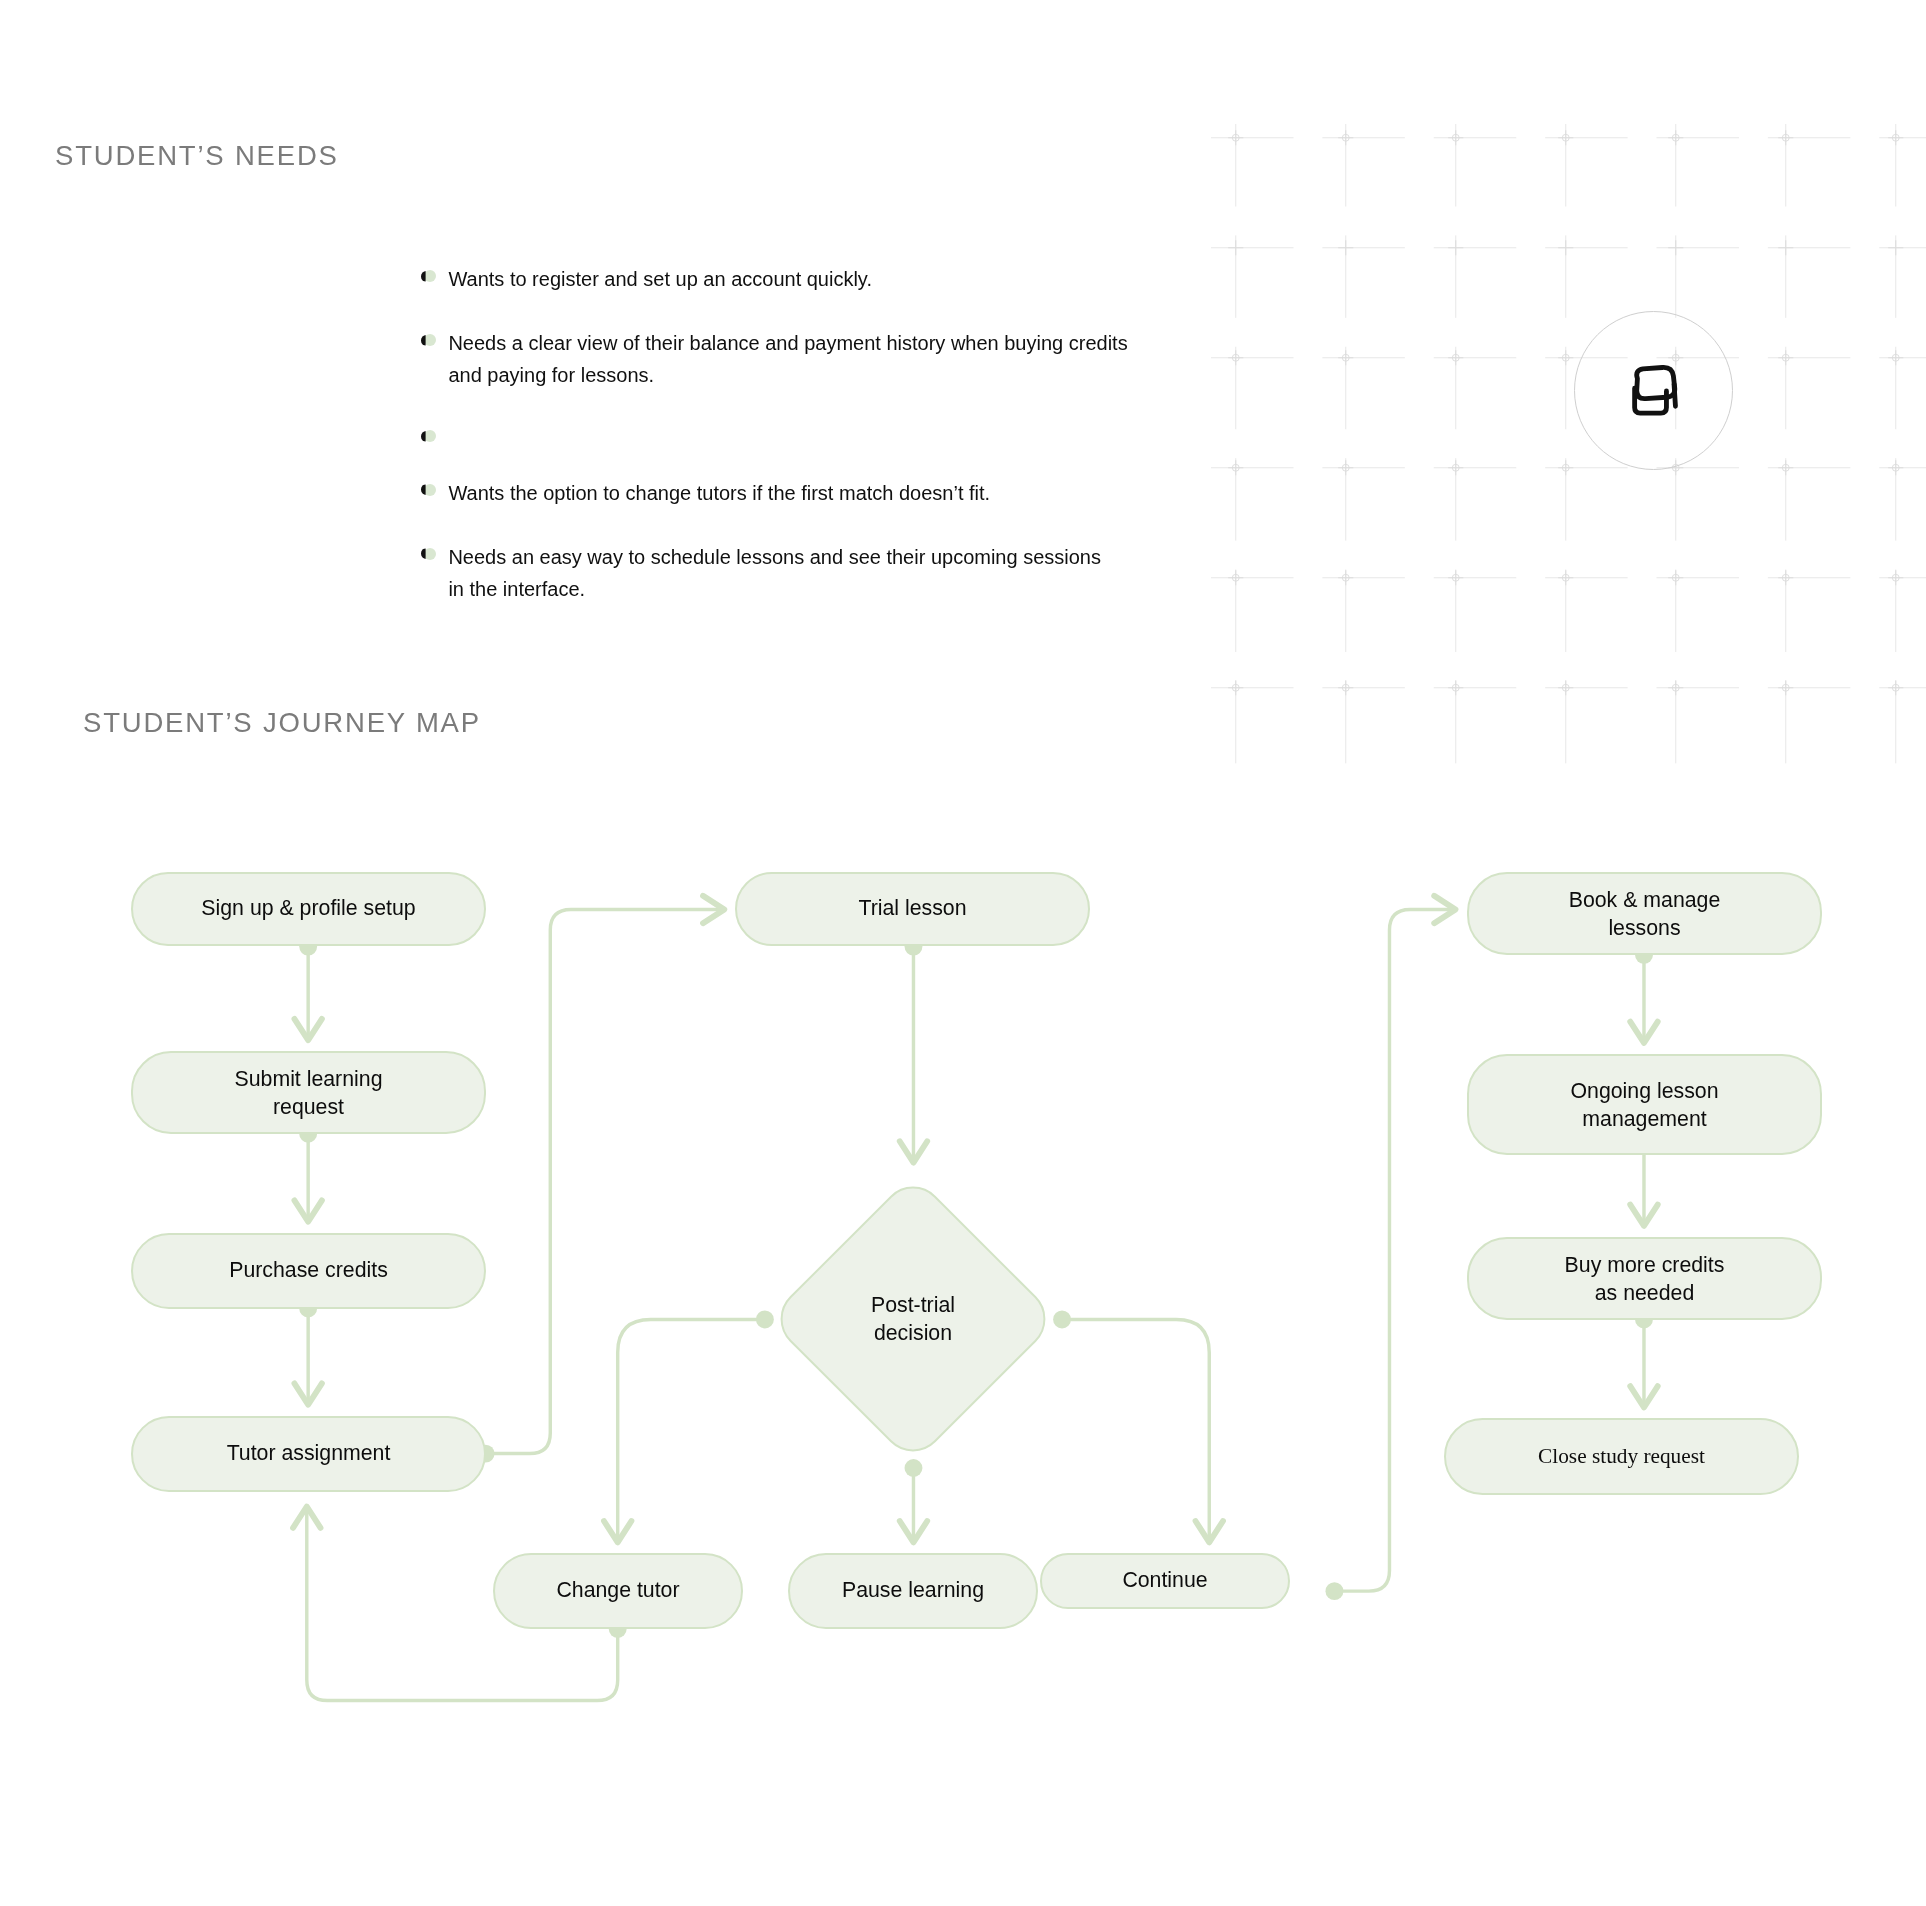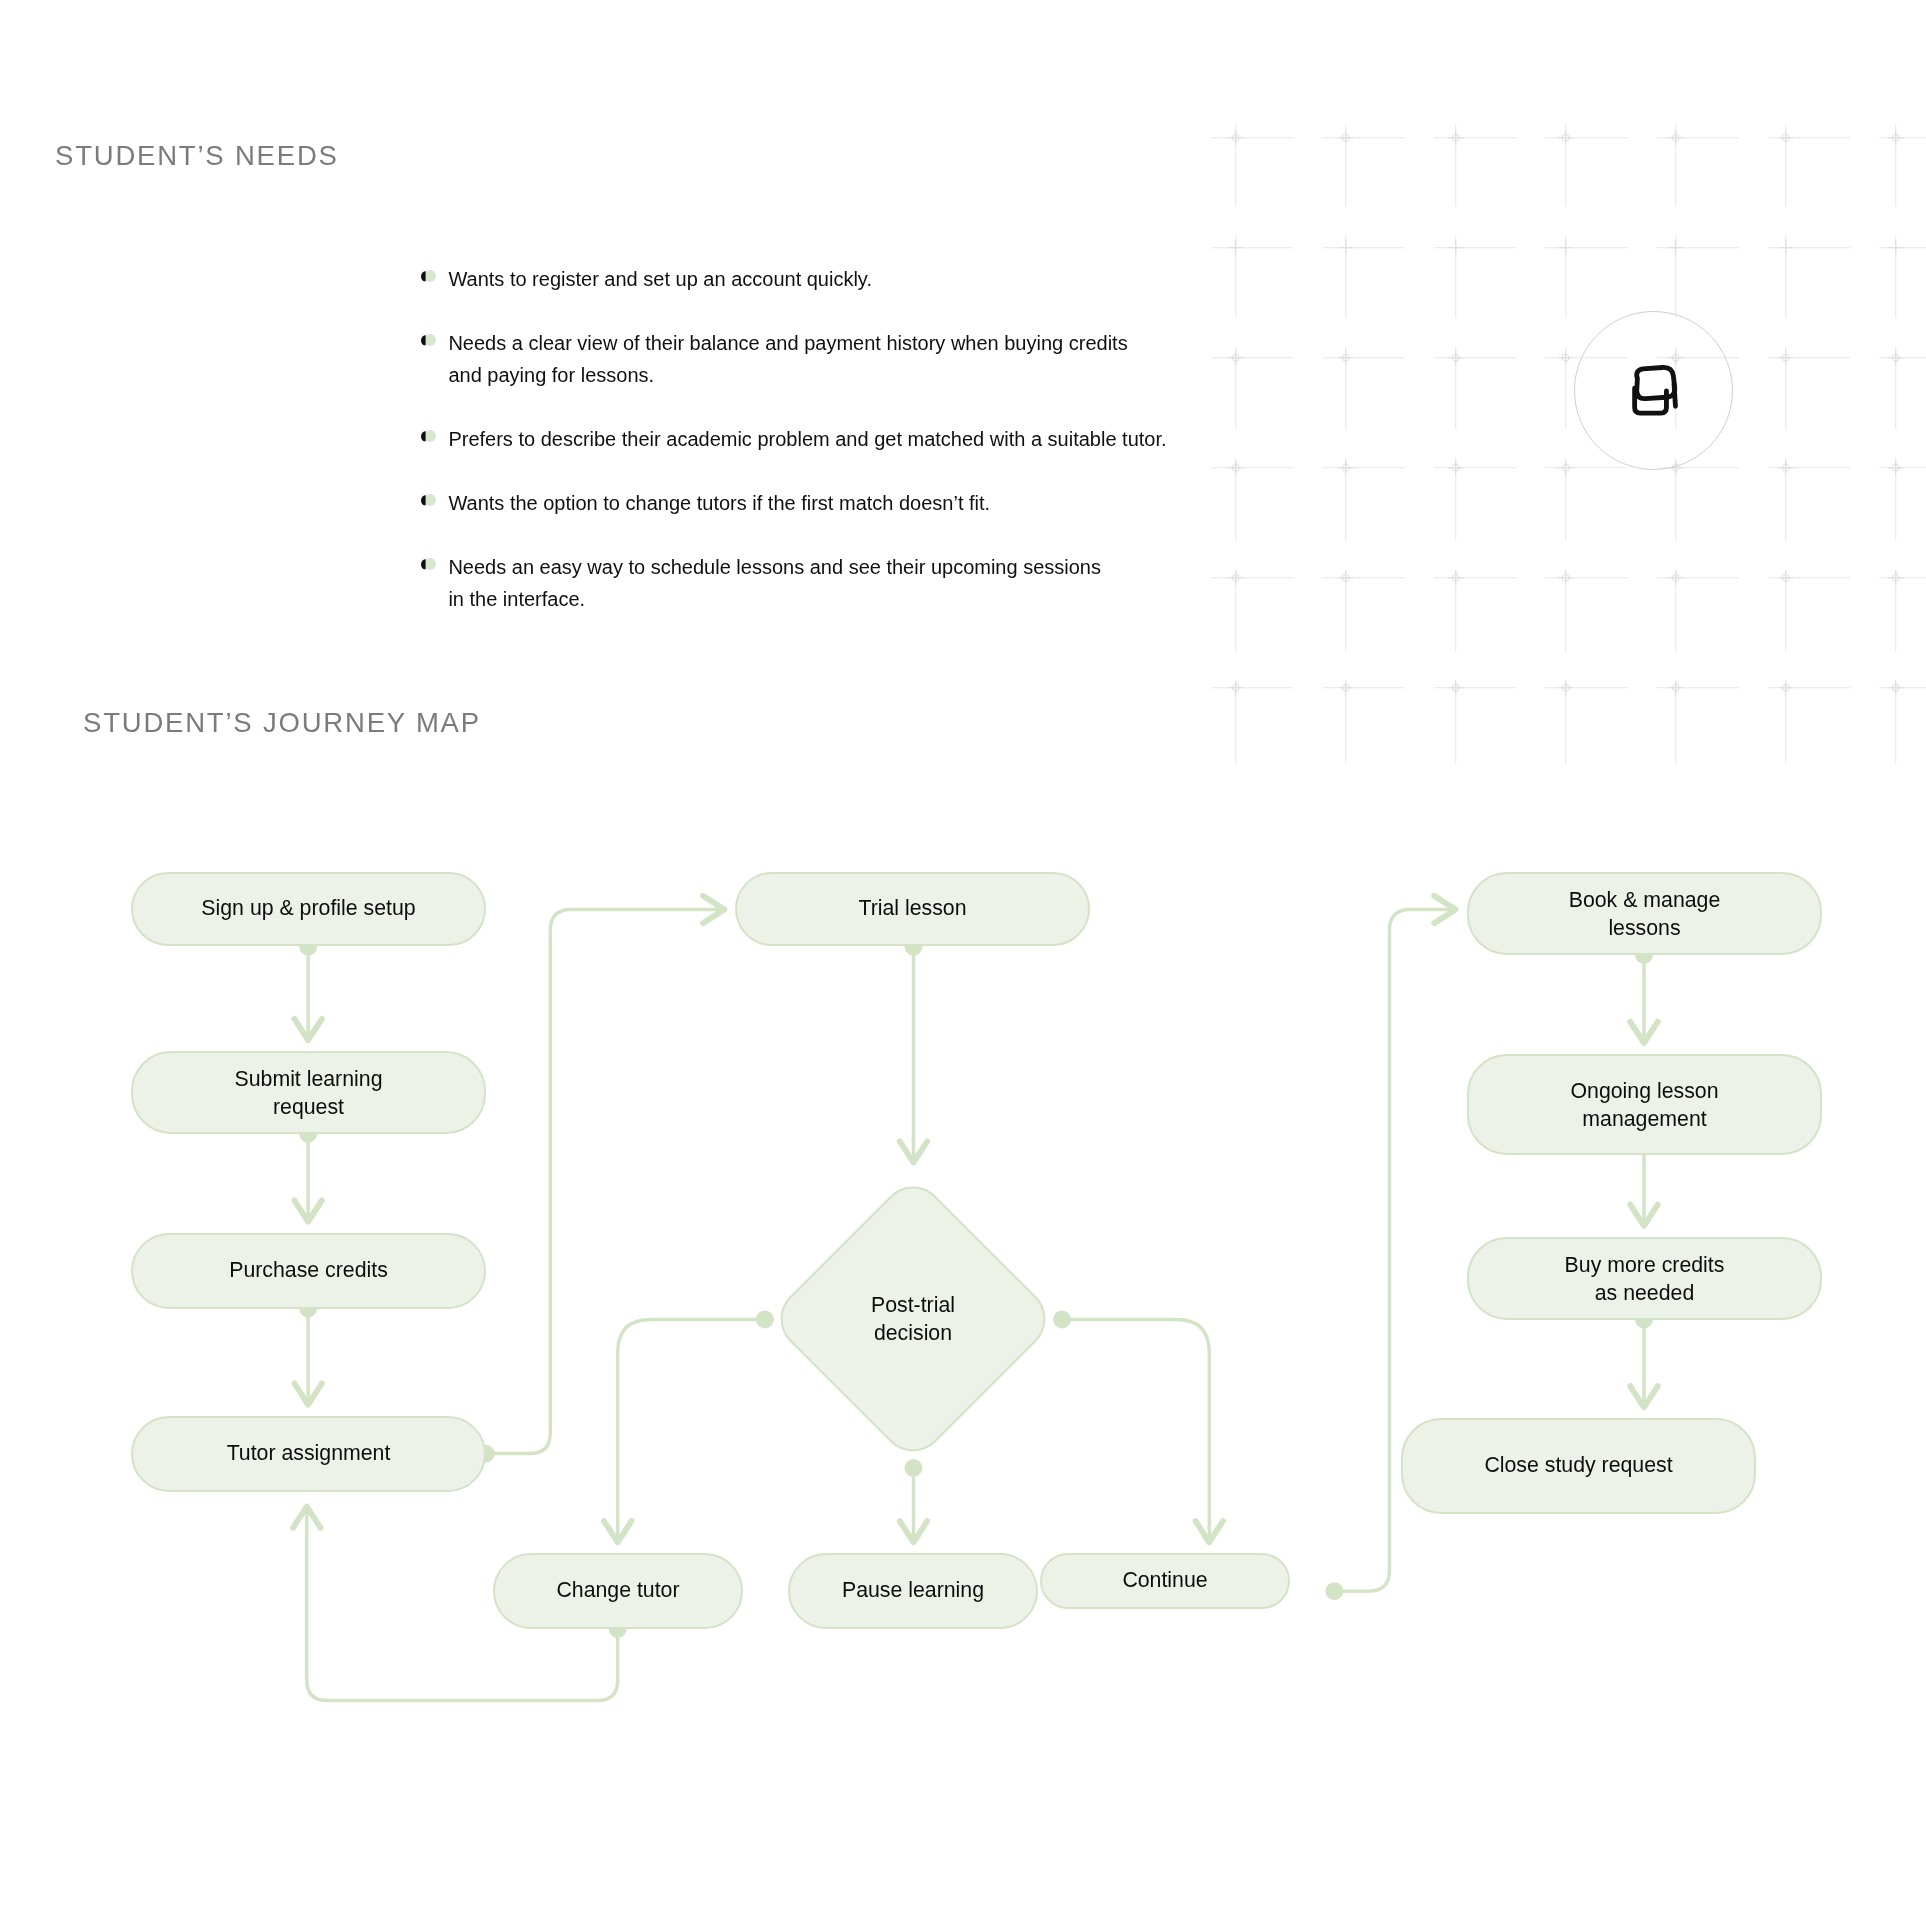--- a/index.html
+++ b/index.html
@@ -233,21 +233,20 @@
         <span class="crescent"></span>
     </span>
     <span class="need-text">Needs a clear view of their balance and payment history when buying credits
 and paying for lessons.</span>
   </div>
   <div class="need-item">
     <span class="need-bullet">
       <span class="disc"></span>
         <span class="crescent"></span>
     </span>
-    <span class="need-text">Prefers to describe their academic problem and get matched with a suitable tutor.</span>
   </div>
   <div class="need-item">
     <span class="need-bullet">
       <span class="disc"></span>
         <span class="crescent"></span>
     </span>
     <span class="need-text">Wants the option to change tutors if the first match doesn’t fit.</span>
   </div>
   <div class="need-item">
     <span class="need-bullet">
@@ -346,16 +345,16 @@
 
   <div class="node two-line" id="n-book" style="left:1467px;top:872px;width:355px;height:83px;white-space:pre-line;">Book &amp; manage
 lessons</div>
 
   <div class="node two-line" id="n-ongoing" style="left:1467px;top:1054px;width:355px;height:101px;white-space:pre-line;">Ongoing lesson
 management</div>
 
   <div class="node two-line" id="n-buy" style="left:1467px;top:1237px;width:355px;height:83px;white-space:pre-line;">Buy more credits
 as needed</div>
 
-  <div class="node" id="n-close" style="left:1401px;top:1418px;width:355px;height:96px;">Close study request</div>
+  <div class="node" id="n-close" style="left:1444px;top:1418px;width:355px;height:77px;font-family:Liberation Serif, serif;">Close study request</div>
 
 </div>
 
 
 </body></html>

